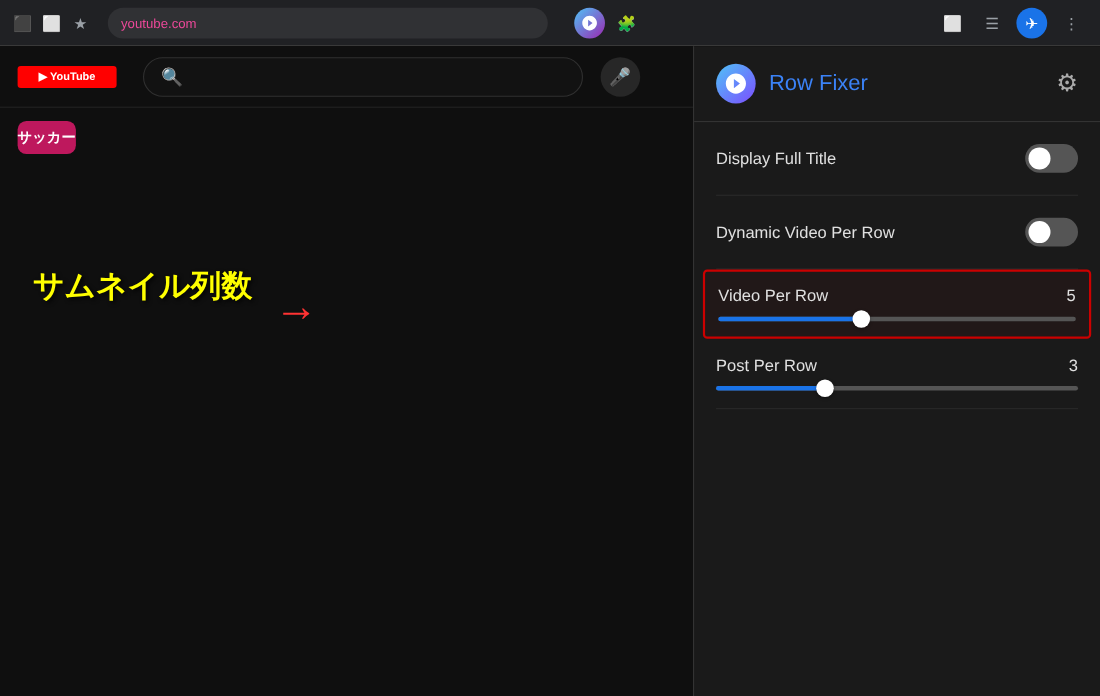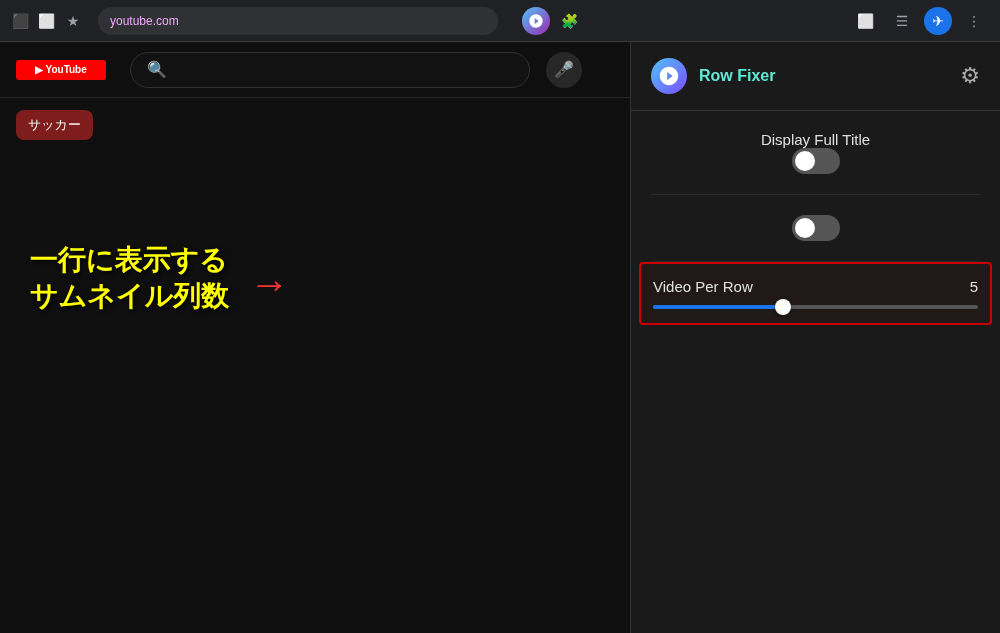--- a/index.html
+++ b/index.html
@@ -43,21 +43,21 @@
       background: #303134;
       border-radius: 14px;
       display: flex;
       align-items: center;
       padding: 0 12px;
       margin: 0 8px;
     }
 
     .browser-address-text {
       font-size: 12px;
-      color: #f0abfc;
+      color: #ec4899;
     }
 
     .browser-right-icons {
       display: flex;
       align-items: center;
       gap: 8px;
       margin-left: auto;
     }
 
     .browser-right-icon {
@@ -166,26 +166,27 @@
 
     
     .yt-chips {
       display: flex;
       gap: 8px;
       padding: 12px 16px;
       background: #0f0f0f;
     }
 
     .yt-chip {
-      padding: 6px 12px;
+      padding: 6px 0;
       border-radius: 8px;
-      background: #7f1d1d;
+      background: #be185d;
       color: #fff;
       font-size: 13px;
       cursor: pointer;
+      font-weight: bold;
     }
 
     
     .annotation-overlay {
       position: absolute;
       left: 30px;
       top: 200px;
       z-index: 5;
     }
 
@@ -240,23 +241,23 @@
       height: 36px;
       border-radius: 50%;
       background: linear-gradient(135deg, #4fc3f7, #7c4dff);
       display: flex;
       align-items: center;
       justify-content: center;
       font-size: 18px;
     }
 
     .popup-title {
-      font-size: 16px;
-      font-weight: 700;
-      color: #5eead4;
+      font-size: 20px;
+      font-weight: 400;
+      color: #3b82f6;
     }
 
     .popup-gear {
       font-size: 22px;
       color: #aaa;
       cursor: pointer;
     }
 
     .popup-content {
       flex: 1;
@@ -264,21 +265,20 @@
       padding: 0 20px;
     }
 
     
     .setting-row {
       display: flex;
       align-items: center;
       justify-content: space-between;
       padding: 20px 0;
       border-bottom: 1px solid #2a2a2a;
-      flex-direction: column;
     }
 
     .setting-label {
       font-size: 15px;
       color: #e0e0e0;
     }
 
     
     .toggle {
       width: 48px;
@@ -420,21 +420,20 @@
       <span class="yt-search-icon">🔍</span>
     </div>
     <div class="yt-mic-icon">🎤</div>
   </div>
 
   <div class="yt-chips">
     <div class="yt-chip">サッカー</div>
   </div>
 
   <div class="annotation-overlay">
-    <div class="annotation-text">一行に表示する</div>
     <div class="annotation-text">サムネイル列数</div>
     <div class="annotation-arrow">→</div>
   </div>
 
   <div class="extension-popup">
 
     <div class="popup-header">
       <div class="popup-title-area">
         <div class="popup-app-icon">
           <svg width="22" height="22" viewBox="0 0 24 24" fill="white">
@@ -450,33 +449,44 @@
 
       <div class="setting-row">
         <span class="setting-label">Display Full Title</span>
         <div class="toggle off">
           <div class="toggle-knob"></div>
         </div>
       </div>
 
 
       <div class="setting-row">
+        <span class="setting-label">Dynamic Video Per Row</span>
         <div class="toggle off">
           <div class="toggle-knob"></div>
         </div>
       </div>
 
       <div class="slider-row highlighted">
         <div class="slider-header">
           <span class="slider-label">Video Per Row</span>
           <span class="slider-value">5</span>
         </div>
         <div class="slider-track">
           <div class="slider-fill" style="width: 40%;"></div>
           <div class="slider-thumb" style="left: calc(40% - 8px);"></div>
         </div>
       </div>
 
+      <div class="slider-row">
+        <div class="slider-header">
+          <span class="slider-label">Post Per Row</span>
+          <span class="slider-value">3</span>
+        </div>
+        <div class="slider-track">
+          <div class="slider-fill" style="width: 30%;"></div>
+          <div class="slider-thumb" style="left: calc(30% - 8px);"></div>
+        </div>
+      </div>
 
 
     </div>
   </div>
 </div>
 
 </body></html>

